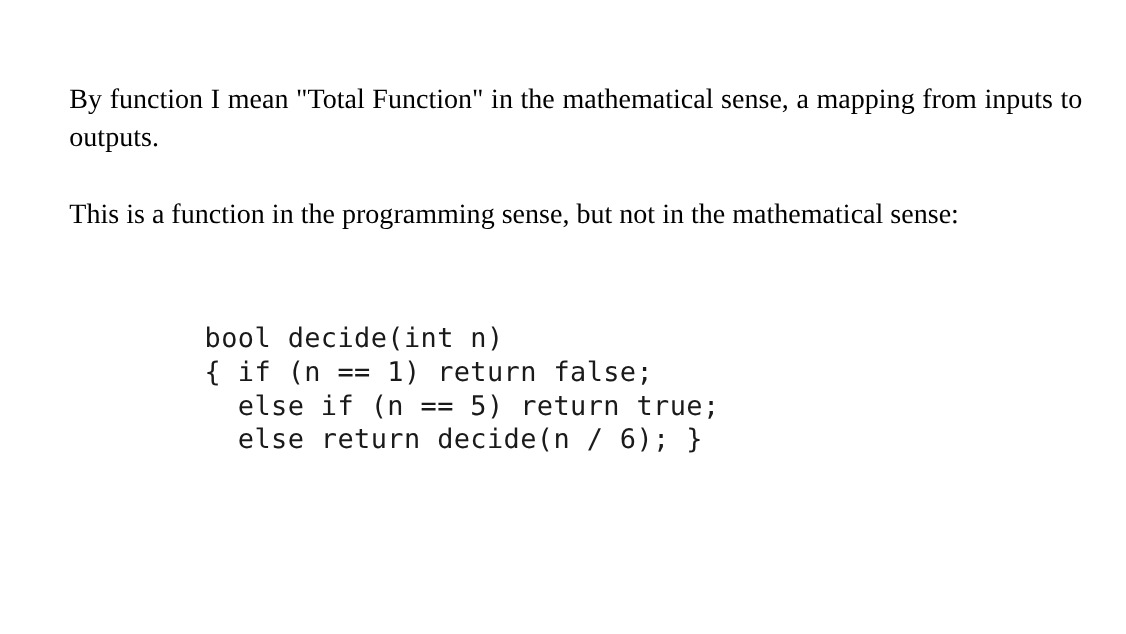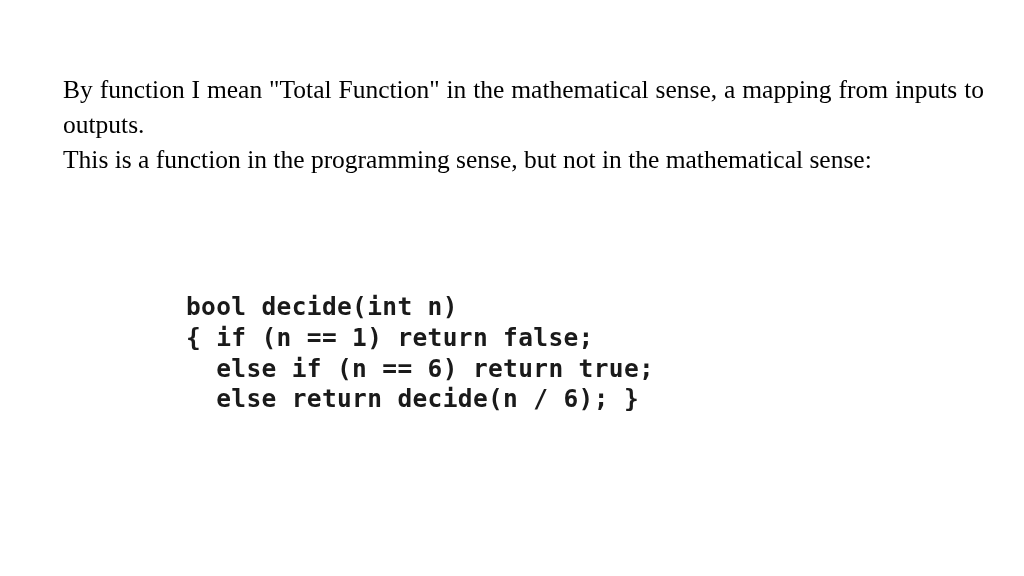--- a/index.html
+++ b/index.html
@@ -30,44 +30,44 @@
   .para {
     margin: 0;
     font-size: 25.5px;
     line-height: 35px;
     text-align: justify;
     text-justify: inter-word;
     color: #000000;
     letter-spacing: 0px;
   }
   .para.second {
+    margin-top: 35px;
   }
   .code-block {
     position: absolute;
     left: 186px;
     top: 292px;
     margin: 0;
     font-family: "Liberation Mono", "DejaVu Sans Mono", monospace;
     font-size: 24.5px;
     line-height: 30.8px;
     color: #1a1a1a;
     white-space: pre;
     letter-spacing: 0.35px;
-    font-weight: bold;
   }
   .code-line {
     display: block;
     white-space: pre;
   }
 </style>
 </head>
 <body>
 
 <div class="slide">
 
   <div class="body-block">
     <p class="para first">By function I mean "Total Function" in the mathematical sense, a mapping from inputs to outputs.</p>
     <p class="para second">This is a function in the programming sense, but not in the mathematical sense:</p>
   </div>
 
-  <pre class="code-block"><code><span class="code-line">bool decide(int n)</span><span class="code-line">{ if (n == 1) return false;</span><span class="code-line">  else if (n == 6) return true;</span><span class="code-line">  else return decide(n / 6); }</span></code></pre>
+  <pre class="code-block"><code><span class="code-line">bool decide(int n)</span><span class="code-line">{ if (n == 1) return false;</span><span class="code-line">  else if (n == 5) return true;</span><span class="code-line">  else return decide(n / 6); }</span></code></pre>
 
 </div>
 
 </body></html>

